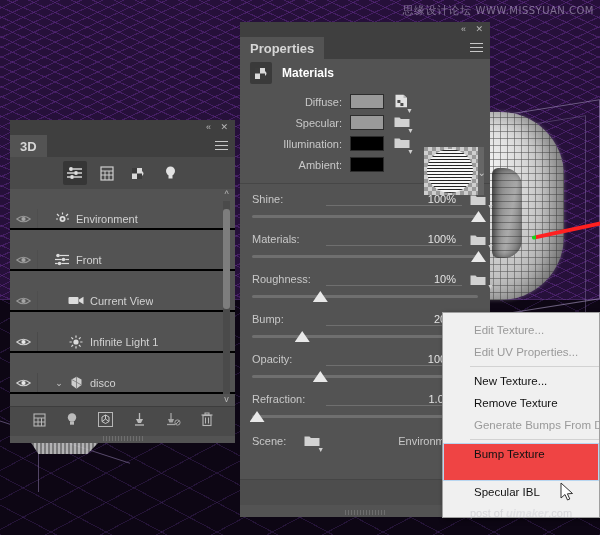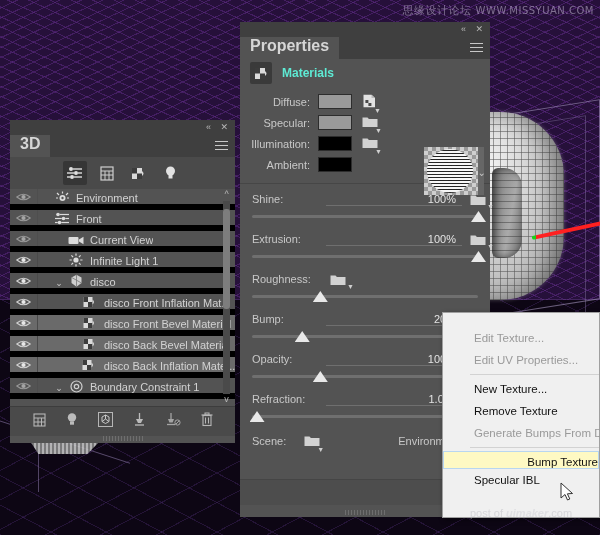--- a/index.html
+++ b/index.html
@@ -127,22 +127,22 @@
   }
   .ctrl-collapse, .ctrl-close {
     position:absolute; top:2px; color:#b6b6b6; font-size:9px; line-height:11px;
     cursor:pointer; user-select:none;
   }
   .tabstrip {
     height:22px; background:#3f3f3f; display:flex; align-items:stretch;
     position:relative;
   }
   .tab {
-    padding:0 10px; display:flex; align-items:flex-start;
-    font-size:16px; color:#d6d6d6; background:#535353;
+    padding:0 10px; display:flex; align-items:center;
+    font-size:13px; color:#d6d6d6; background:#535353;
     cursor:pointer;
   }
   .tab.small { font-weight:bold; }
   .burger {
     position:absolute; right:7px; top:6px; width:13px; height:9px; cursor:pointer;
   }
   .burger i { display:block; height:1px; background:#c7c7c7; margin-bottom:3px; }
 
   
   #panel3d { left:10px; top:120px; width:225px; height:323px; }
@@ -152,23 +152,23 @@
   }
   .filter-ico {
     width:24px; height:24px; display:flex; align-items:center; justify-content:center;
     cursor:pointer; border-radius:2px;
   }
   .filter-ico.active { background:#363636; }
   .filter-ico svg { display:block; }
 
   .tree { background:#535353; position:relative; height:217px; overflow:hidden; }
   .trow {
-    height:21px; display:flex; align-items:flex-end;
-    border-bottom:6px solid #000000; font-size:11px; color:#d2d2d2;
-    cursor:pointer; position:relative;
+    height:21px; display:flex; align-items:center;
+    border-bottom:2px solid #000000; font-size:11px; color:#d2d2d2;
+    cursor:pointer; position:relative;margin-top:20px;
   }
   .trow.sel { background:#6a6a6a; }
   .trow .eye {
     width:28px; display:flex; align-items:center; justify-content:center;
     border-right:1px solid #4a4a4a; height:100%;
   }
   .trow .indent { display:inline-block; }
   .trow .twisty { width:14px; text-align:center; color:#c9c9c9; font-size:9px; }
   .trow .ticon { width:20px; display:flex; align-items:center; justify-content:center; }
   .trow .tlabel { padding-left:4px; white-space:nowrap; overflow:hidden; }
@@ -194,26 +194,26 @@
   
   #panelProps { left:240px; top:22px; width:250px; height:495px; background:#535353; }
   #panelProps .icon-title {
     height:28px; display:flex; align-items:center; padding-left:10px; gap:10px;
     background:#535353;
   }
   .mat-badge {
     width:22px; height:22px; background:#3a3a3a; display:flex;
     align-items:center; justify-content:center; border-radius:2px;
   }
-  .props-title { font-size:12px; color:#5eead4; font-weight:bold; }
+  .props-title { font-size:12px; color:#ffffff; font-weight:bold; }
 
   .sec { padding:4px 0 6px 0; }
   .sec-sep { height:1px; background:#464646; margin:2px 0; }
 
-  .crow { height:21px; display:flex; align-items:center; font-size:11px; color:#c8c8c8; }
+  .crow { height:21px; display:flex; align-items:center; font-size:11px; color:#c8c8c8;padding-left:32px; }
   .crow .clabel { width:78px; text-align:right; padding-right:8px; }
   .swatch { width:34px; height:15px; border:1px solid #2d2d2d; cursor:pointer; }
   .folder-btn { margin-left:10px; position:relative; cursor:pointer; }
   .folder-caret { position:absolute; right:-4px; bottom:-4px; color:#cfcfcf; font-size:7px; }
 
   .preview-box {
     position:absolute; right:12px; top:60px; width:54px; height:48px;
     background: repeating-conic-gradient(#cfcfcf 0% 25%, #9a9a9a 0% 50%) 0 0/8px 8px;
     overflow:hidden;
   }
@@ -262,26 +262,26 @@
   .cube-btn { width:15px; height:15px; border:1px solid #9a9a9a; display:flex; align-items:center; justify-content:center; cursor:pointer; }
 
   
   #ctxmenu {
     position:absolute; left:442px; top:312px; width:158px; height:206px;
     background:#f0f0f0; border:1px solid #a0a0a0;
     font-size:11.5px; color:#111;
     box-shadow:2px 2px 5px rgba(0,0,0,.45);
   }
   #ctxmenu .gutter { position:absolute; left:0; top:0; width:26px; height:100%; background:#f0f0f0; }
-  #ctxmenu ul { list-style:none; position:relative; padding:14px 0; }
+  #ctxmenu ul { list-style:none; position:relative; padding:6px 0; }
   #ctxmenu li {
     height:22px; line-height:22px; padding-left:31px; white-space:nowrap; cursor:pointer;
   }
   #ctxmenu li.disabled { color:#9a9a9a; cursor:default; }
-  #ctxmenu li.hl { background:#fef9c3; border:1px solid #b8d6f0; height:18px; line-height:20px; padding-left:30px;text-align:right; }
+  #ctxmenu li.hl { background:#ef4444; border:1px solid #b8d6f0; height:38px; line-height:20px; padding-left:30px; }
   #ctxmenu .msep { height:1px; background:#d2d2d2; margin:3px 0 3px 27px; }
 
   .cursor-arrow { position:absolute; left:560px; top:482px; width:14px; height:20px; }
 </style>
 </head>
 <body>
 
 <div id="root">
 
   <div class="viewport">
@@ -692,37 +692,38 @@
               <span class="folder-caret">▼</span>
             </span>
           </div>
           <div class="track-row">
             <span class="bar"></span>
             <span class="handle" style="left:100%"></span>
           </div>
         </div>
         <div class="srow">
           <div class="sline">
-            <span class="slabel">Extrusion:</span>
+            <span class="slabel">Materials:</span>
             <span class="sval">100%</span>
             <span class="sbtn">
               <svg width="16" height="13" viewBox="0 0 16 13">
                 <path d="M0.5 2.5 h5 l1.4 1.6 h8.6 v8 h-15 z" fill="#d2d2d2"></path>
               </svg>
               <span class="folder-caret">▼</span>
             </span>
           </div>
           <div class="track-row">
             <span class="bar"></span>
             <span class="handle" style="left:100%"></span>
           </div>
         </div>
         <div class="srow">
           <div class="sline">
             <span class="slabel">Roughness:</span>
+            <span class="sval">10%</span>
             <span class="sbtn">
               <svg width="16" height="13" viewBox="0 0 16 13">
                 <path d="M0.5 2.5 h5 l1.4 1.6 h8.6 v8 h-15 z" fill="#d2d2d2"></path>
               </svg>
               <span class="folder-caret">▼</span>
             </span>
           </div>
           <div class="track-row">
             <span class="bar"></span>
             <span class="handle" style="left:30%"></span>

